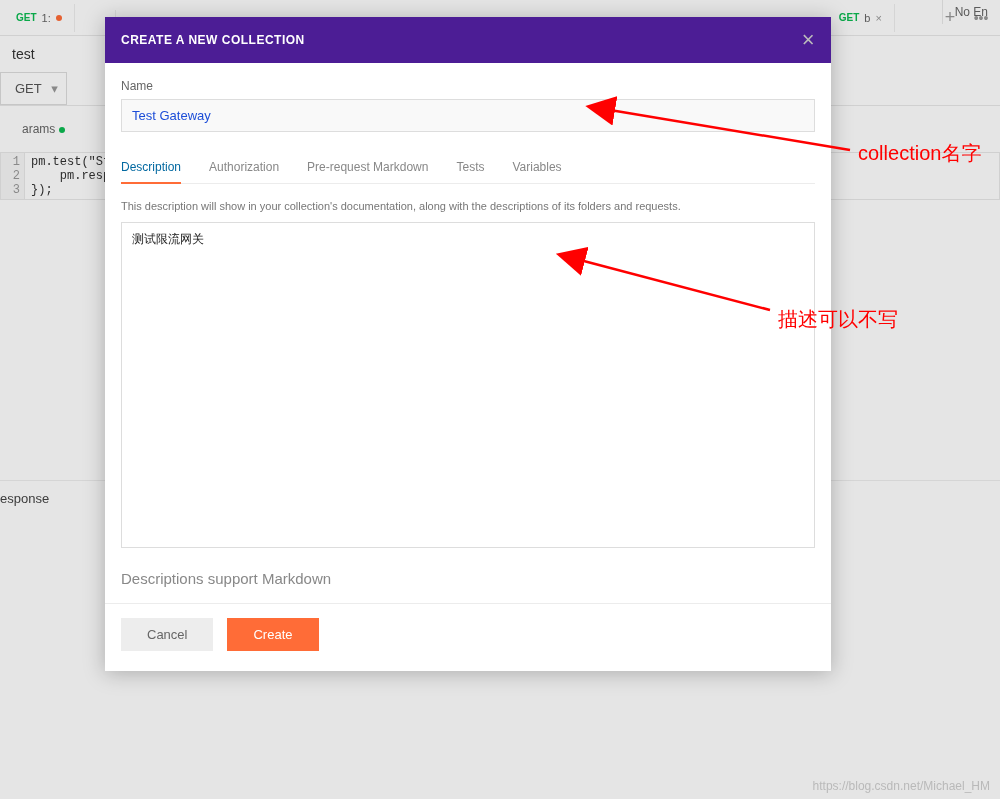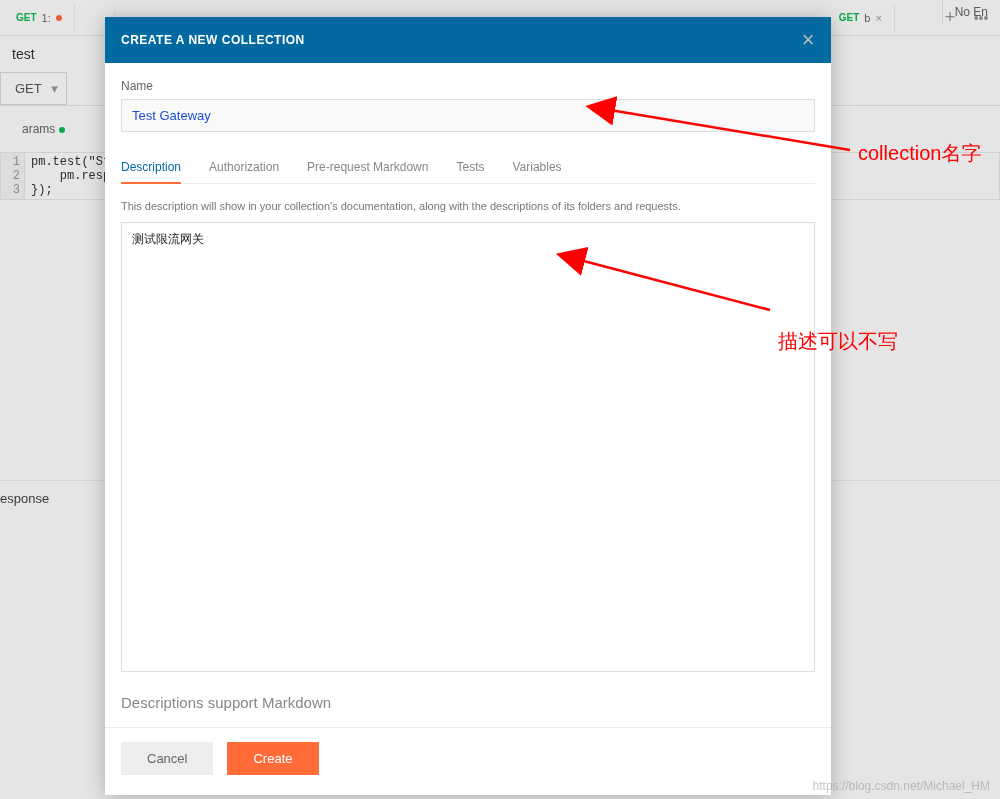--- a/index.html
+++ b/index.html
@@ -133,21 +133,21 @@
       position: absolute;
       left: 105px;
       top: 17px;
       width: 726px;
       background: #fff;
       box-shadow: 0 2px 20px rgba(0,0,0,0.25);
       display: flex;
       flex-direction: column;
     }
     .dialog-header {
-      background: #0369a1;
+      background: #4c1d95;
       color: #fff;
       padding: 12px 16px;
       display: flex;
       align-items: center;
       justify-content: space-between;
       font-size: 12px;
       font-weight: 600;
       letter-spacing: 0.5px;
     }
     .dialog-close {
@@ -191,21 +191,21 @@
       border-bottom: 2px solid #ff6c37;
       margin-bottom: -1px;
     }
     .helper-text {
       font-size: 11px;
       color: #777;
       margin: 16px 0 10px;
     }
     .desc-area {
       width: 100%;
-      height: 450px;
+      height: 326px;
       border: 1px solid #ddd;
       padding: 8px 10px;
       font-size: 12px;
       font-family: inherit;
       color: #222;
       resize: none;
     }
     .md-hint {
       font-size: 15px;
       color: #888;
@@ -335,15 +335,15 @@
     <marker id="ah" markerWidth="12" markerHeight="12" refX="2" refY="6" orient="auto">
       <path d="M0,0 L0,12 L12,6 z" fill="#ff0000"></path>
     </marker>
   </defs>
 
   <line x1="850" y1="150" x2="610" y2="110" stroke="#ff0000" stroke-width="2.5" marker-end="url(#ah)"></line>
 
   <line x1="770" y1="310" x2="580" y2="260" stroke="#ff0000" stroke-width="2.5" marker-end="url(#ah)"></line>
 </svg>
 <div class="anno-text" style="left:858px; top:140px;">collection名字</div>
-<div class="anno-text" style="left:778px; top:306px;margin-top:22px;">描述可以不写</div>
+<div class="anno-text" style="left:778px; top:306px;">描述可以不写</div>
 
 <div class="watermark">https://blog.csdn.net/Michael_HM</div>
 
 </body></html>

